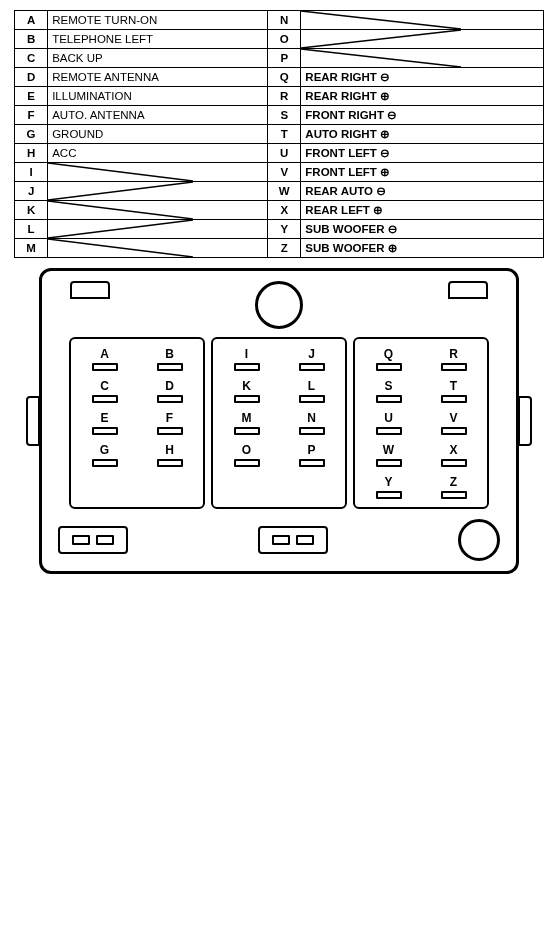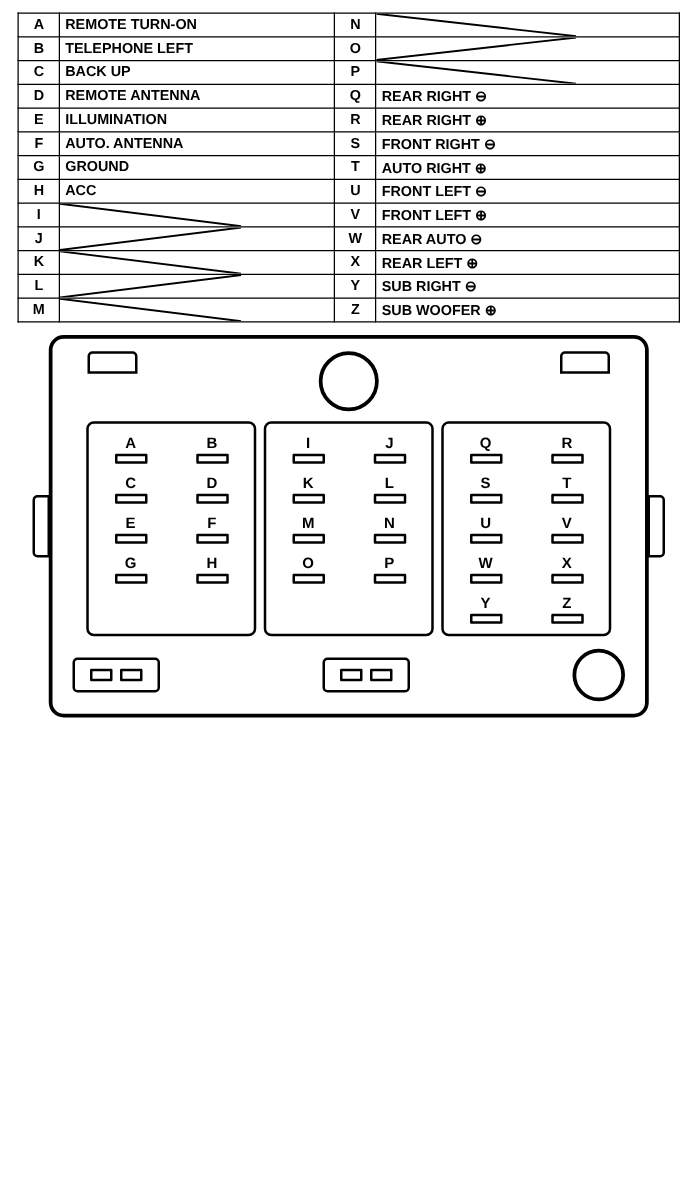--- a/index.html
+++ b/index.html
@@ -28,21 +28,21 @@
       font-family: Arial, sans-serif;
       white-space: nowrap;
     }
     .wiring-table .letter-cell {
       width: 22px;
       text-align: center;
       font-weight: bold;
     }
     .wiring-table .label-cell {
       width: 145px;
-      font-weight: bold;
+      font-weight: normal;
     }
     .wiring-table .mid-letter-cell {
       width: 22px;
       text-align: center;
       font-weight: bold;
     }
     .wiring-table .right-label-cell {
       width: 160px;
       font-weight: bold;
     }
@@ -313,21 +313,21 @@
         <td class="right-label-cell">REAR LEFT ⊕</td>
       </tr>
       <tr>
         <td class="letter-cell">L</td>
         <td class="label-cell diag-cell">
           <svg width="145" height="18" class="diag-svg">
             <line x1="0" y1="18" x2="145" y2="0" stroke="#000" stroke-width="1.5"></line>
           </svg>
         </td>
         <td class="mid-letter-cell">Y</td>
-        <td class="right-label-cell">SUB RIGHT ⊖</td>
+        <td class="right-label-cell">SUB WOOFER ⊖</td>
       </tr>
       <tr>
         <td class="letter-cell">M</td>
         <td class="label-cell diag-cell">
           <svg width="145" height="18" class="diag-svg">
             <line x1="0" y1="0" x2="145" y2="18" stroke="#000" stroke-width="1.5"></line>
           </svg>
         </td>
         <td class="mid-letter-cell">Z</td>
         <td class="right-label-cell">SUB WOOFER ⊕</td>

